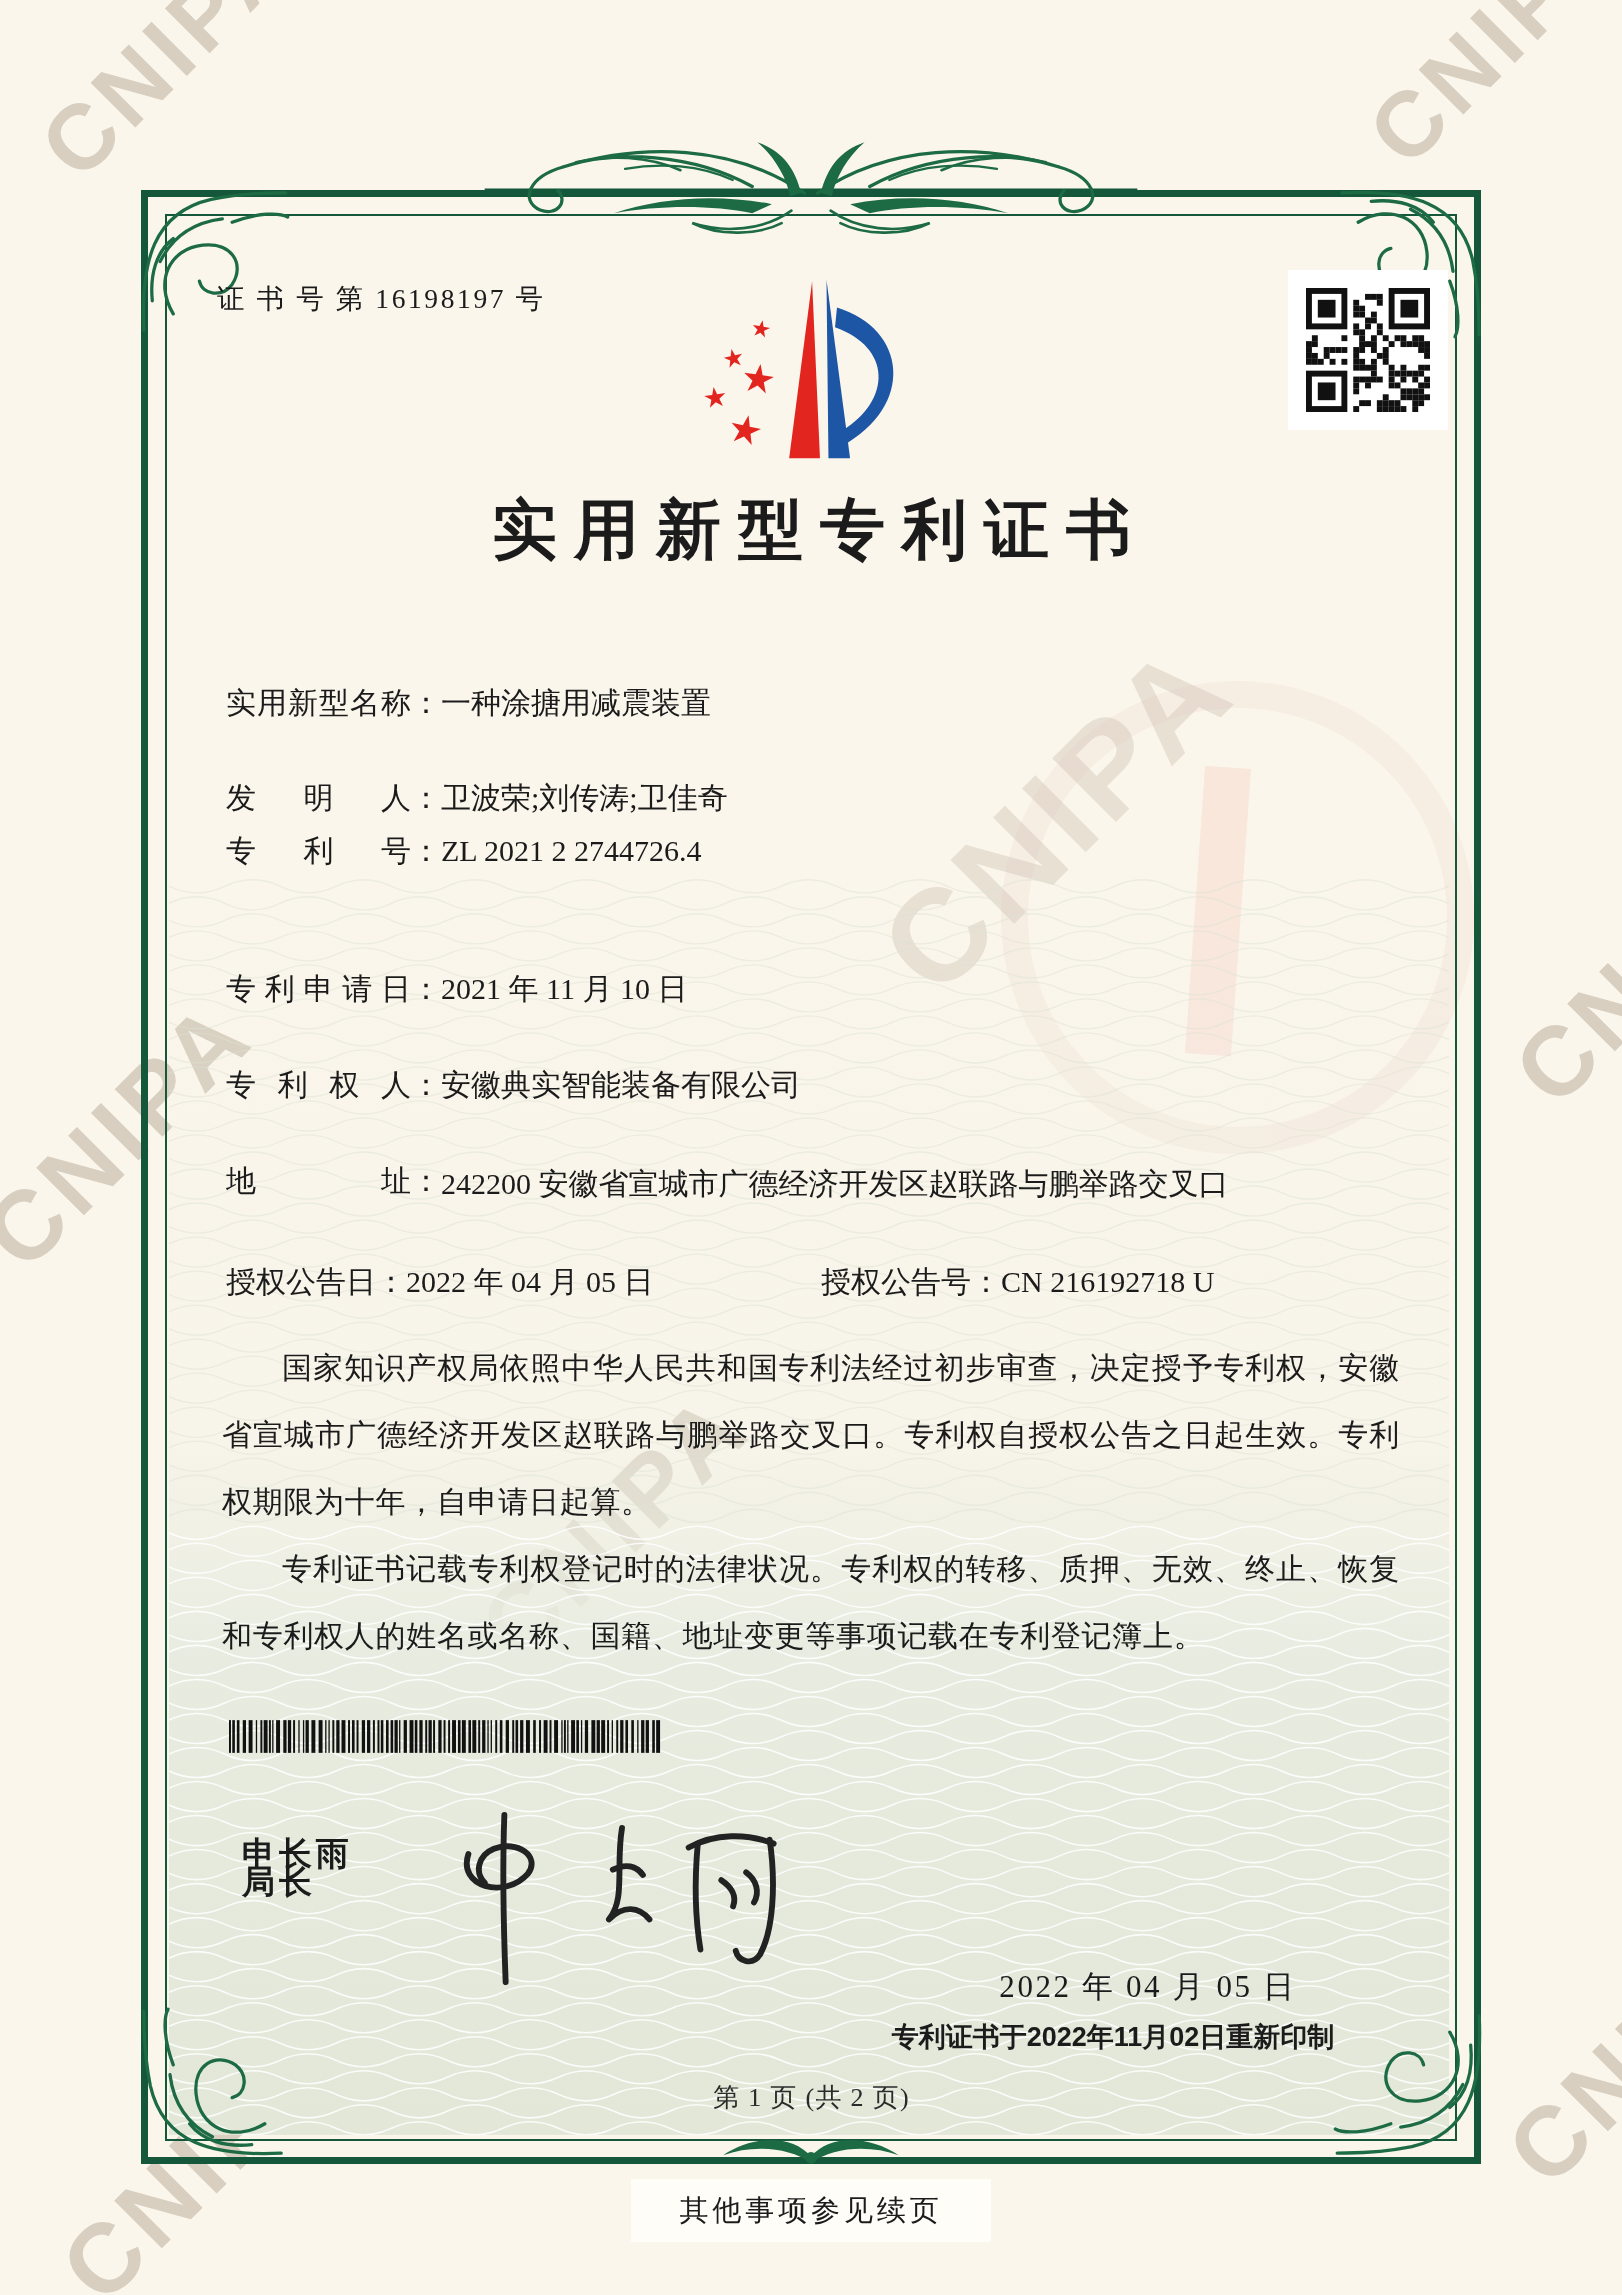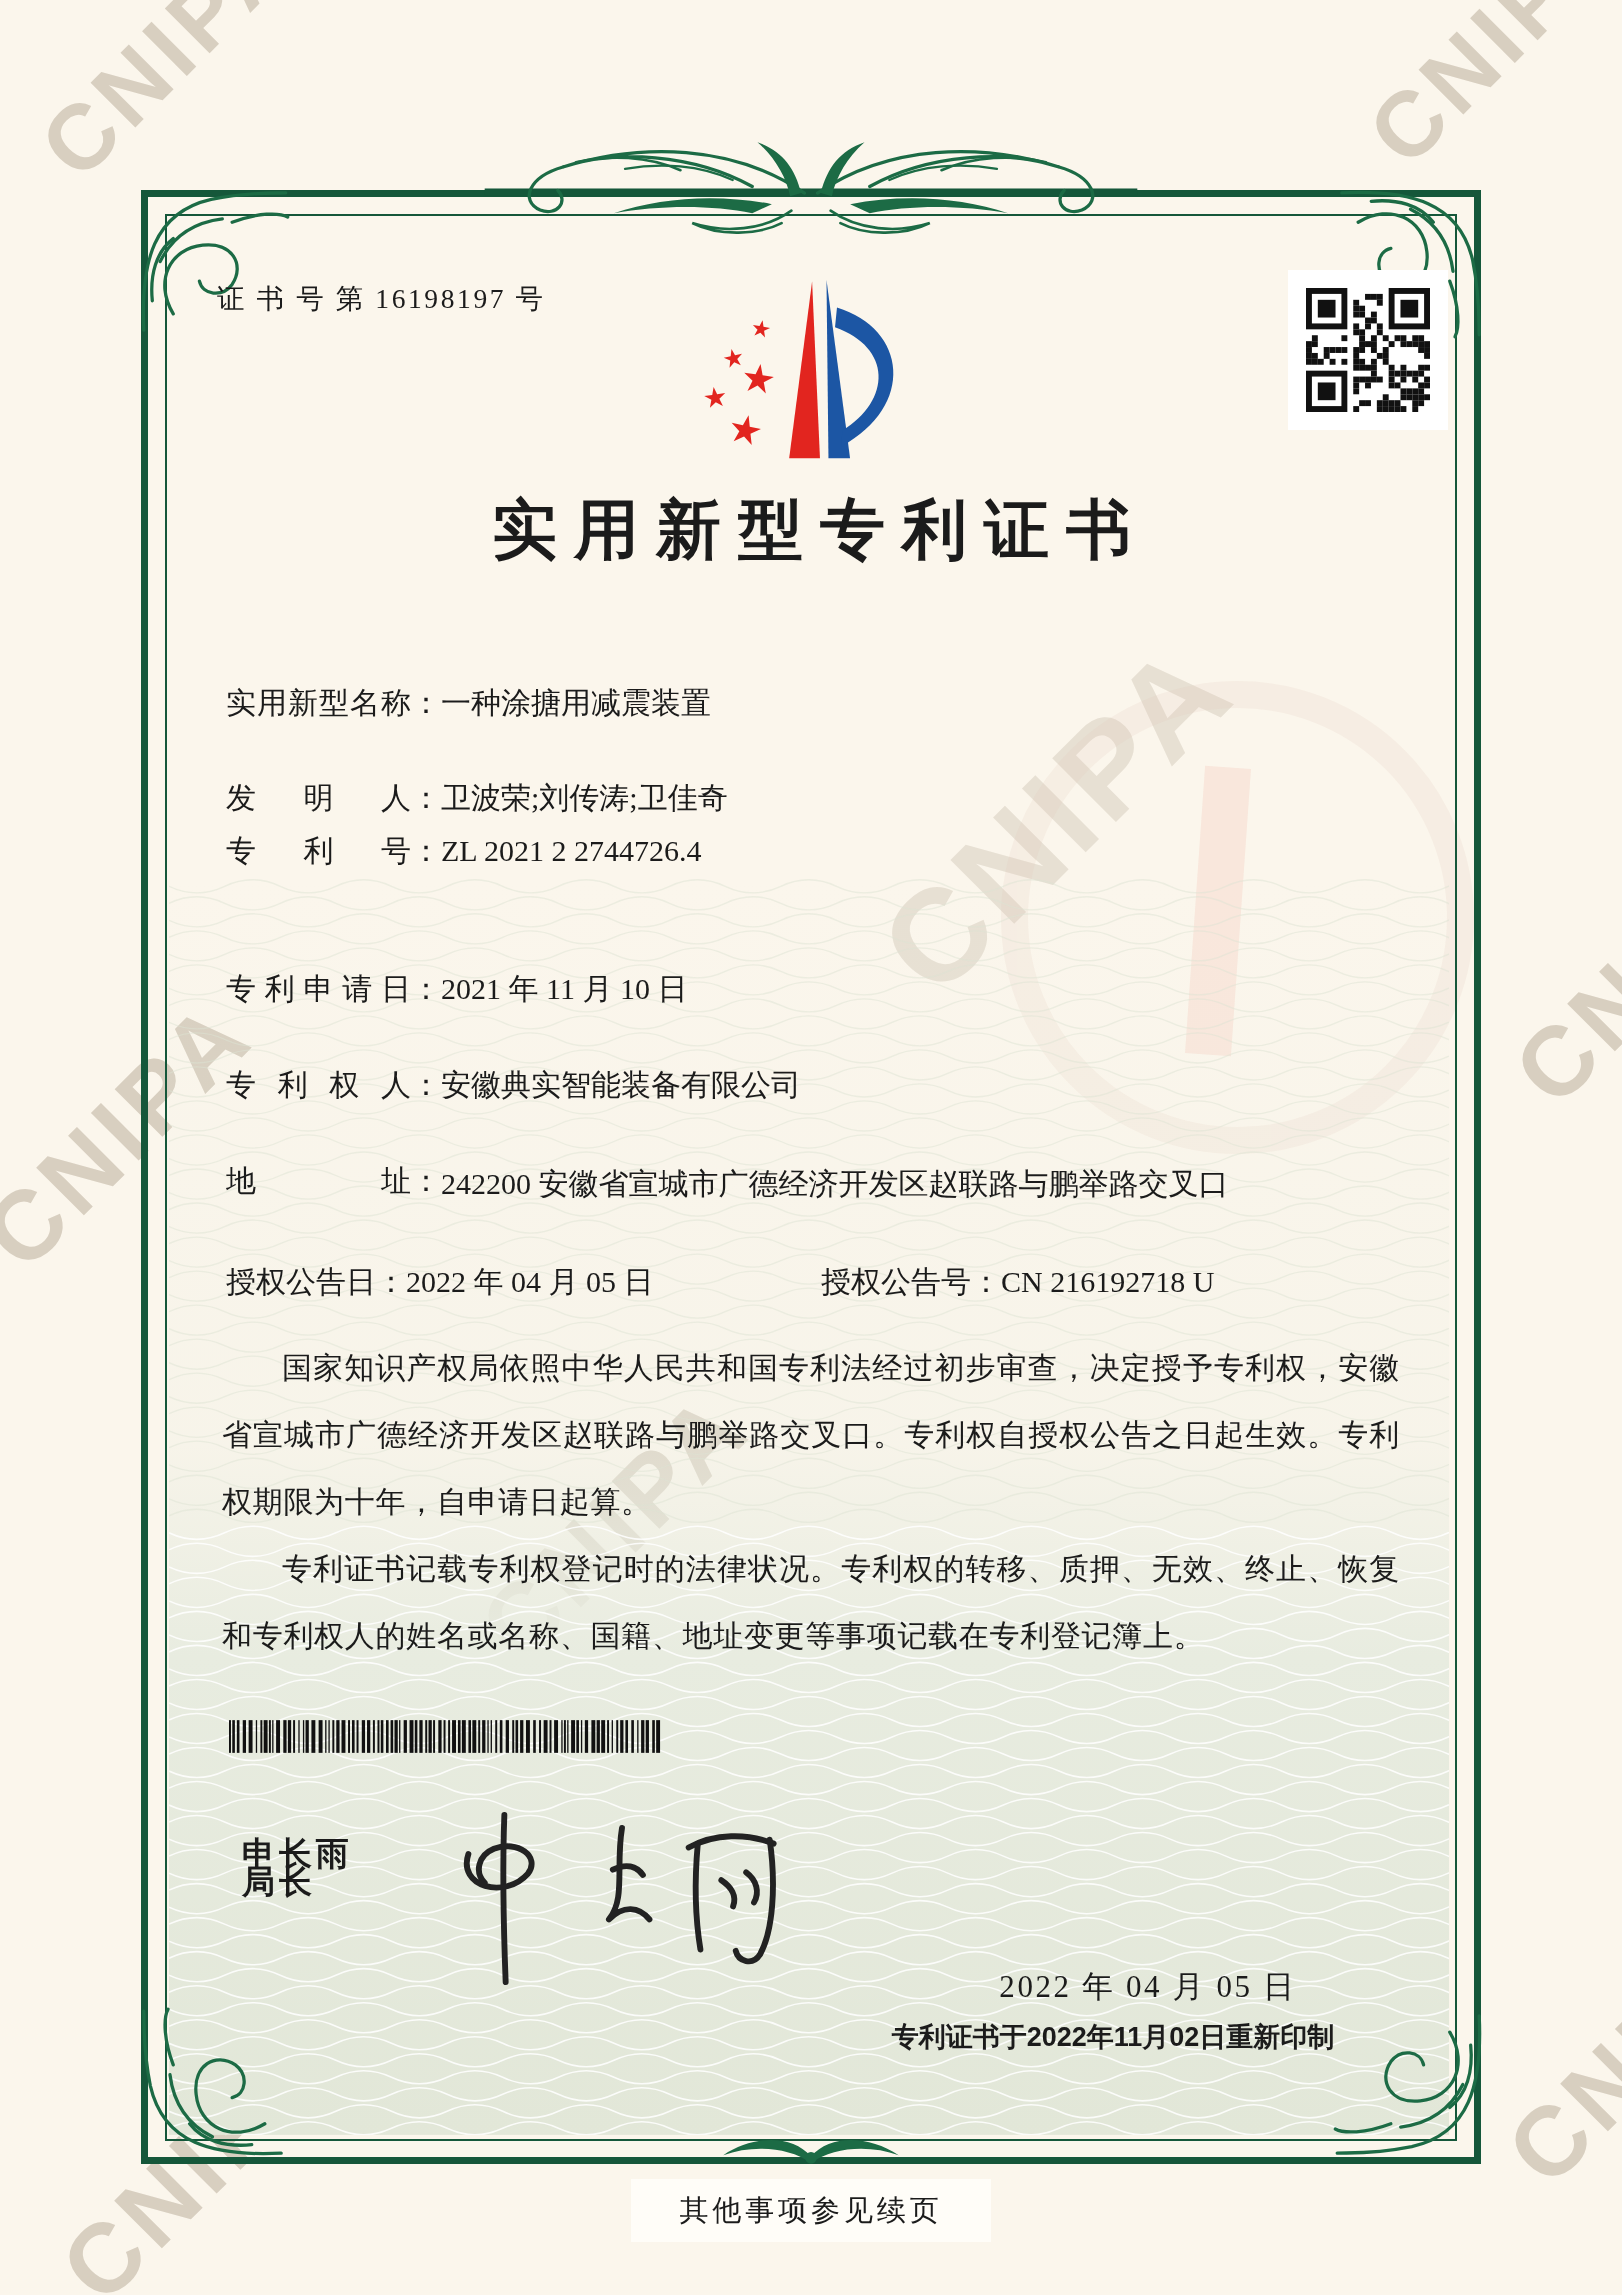--- a/index.html
+++ b/index.html
@@ -517,19 +517,20 @@
       <path d="M316,96 C336,86 352,90 362,104" fill="none" stroke="#222" stroke-width="9" stroke-linecap="round" stroke-linejoin="round"></path>
       <path d="M432,62 C472,40 522,40 562,56" fill="none" stroke="#222" stroke-width="9" stroke-linecap="round" stroke-linejoin="round"></path>
       <path d="M446,56 C440,122 444,182 450,218" fill="none" stroke="#222" stroke-width="9" stroke-linecap="round" stroke-linejoin="round"></path>
       <path d="M556,50 C566,120 561,190 541,226 C530,243 508,237 504,220" fill="none" stroke="#222" stroke-width="9" stroke-linecap="round" stroke-linejoin="round"></path>
       <path d="M482,112 C497,122 506,136 500,152" fill="none" stroke="#222" stroke-width="9" stroke-linecap="round" stroke-linejoin="round"></path>
       <path d="M520,100 C536,112 541,130 532,146" fill="none" stroke="#222" stroke-width="9" stroke-linecap="round" stroke-linejoin="round"></path>
     </svg>
 
   <div class="sign-date">2022 年 04 月 05 日</div>
   <div class="reprint">专利证书于2022年11月02日重新印制</div>
+  <div class="pagenum">第 1 页 (共 2 页)</div>
 
   <div class="footer-box">
     <span>其他事项参见续页</span>
   </div>
 
 </div>
 
 
 </body></html>

